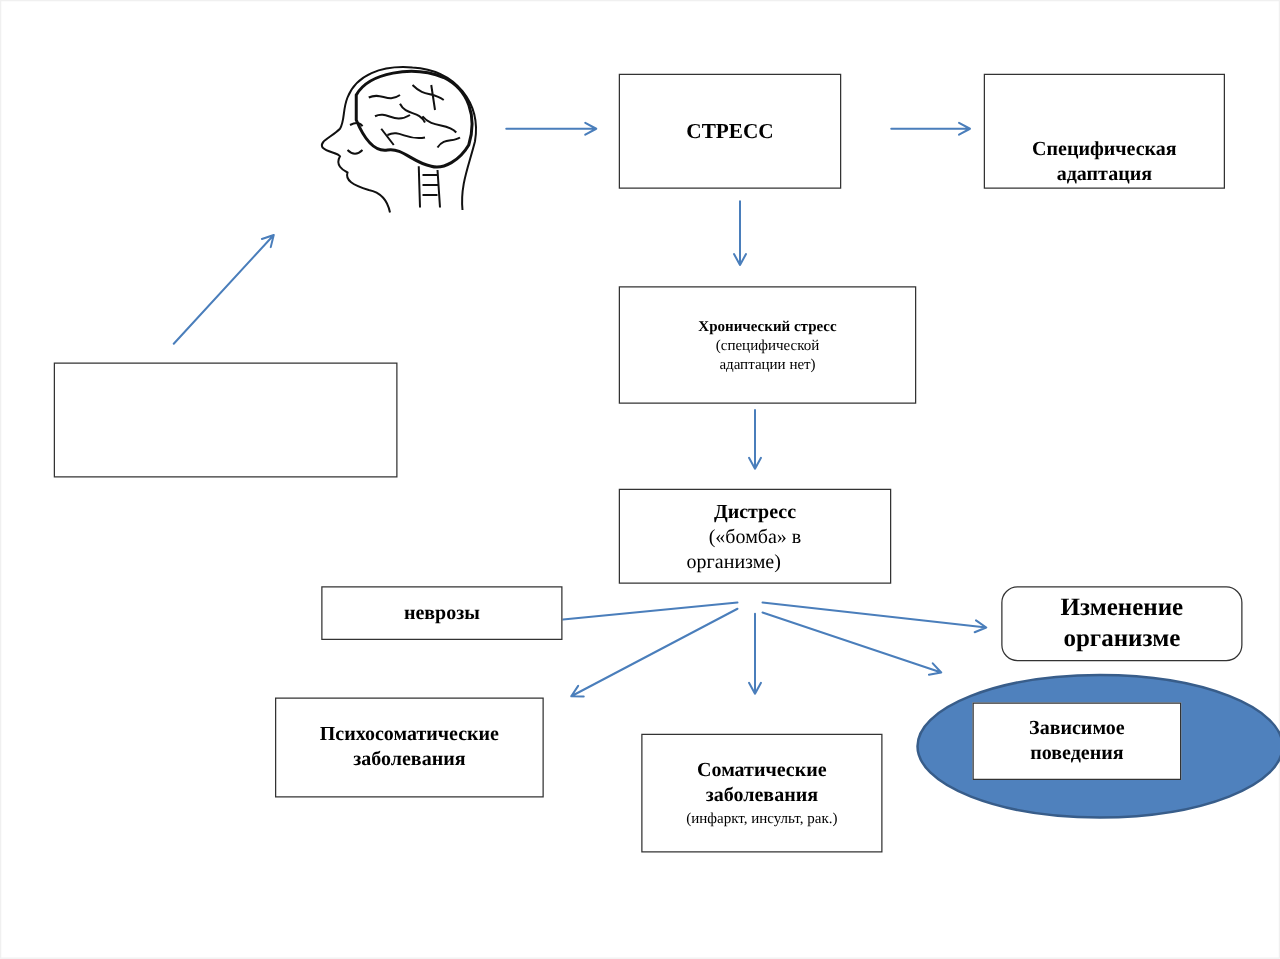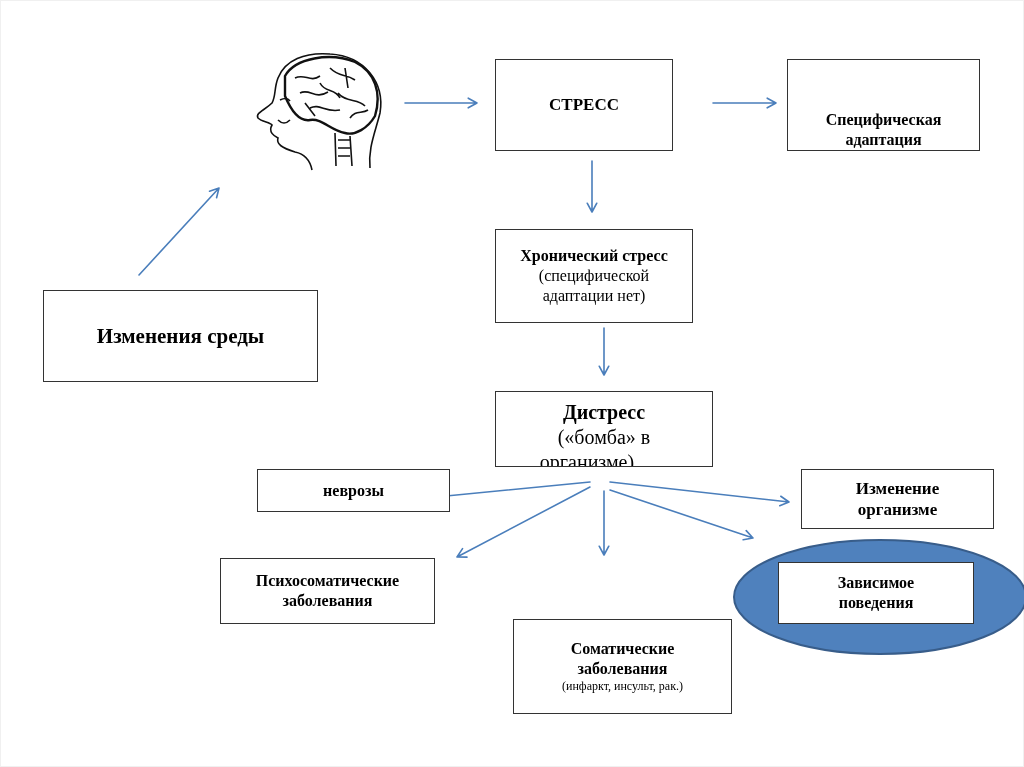--- a/index.html
+++ b/index.html
@@ -43,60 +43,59 @@
     <path d="M120 120 C118 100,125 85,130 65 C135 35,115 8,80 6 C55 4,35 12,28 30 C24 40,26 48,22 55 C15 62,5 65,8 70 C12 74,20 74,22 77 C18 84,24 88,28 90 C26 96,32 100,45 104 C55 106,60 112,62 122"></path>
     <path d="M35 28 C45 10,80 4,105 14 C125 24,132 45,125 68 C118 80,105 88,95 85 C80 82,72 70,60 72 C48 74,40 60,35 48 Z" stroke-width="2.4"></path>
     <path d="M45 30 C55 25,60 35,70 28 M50 45 C60 40,65 52,78 44 M80 20 C90 30,95 25,105 32 M88 45 C96 55,108 50,115 58 M60 60 C70 55,75 65,90 62 M100 70 C105 62,112 66,118 62 M70 35 C75 45,85 40,90 50 M95 20 L98 40 M55 55 L65 68"></path>
     <path d="M85 85 L86 118 M100 88 L102 118 M88 92 L100 92 M88 100 L100 100 M88 108 L100 108"></path>
     <path d="M30 52 C34 50,38 50,40 53"></path>
     <path d="M28 72 C32 76,36 76,40 72"></path>
   </g>
 </svg>
 
 <div class="box" style="left:43px;top:290px;width:275px;height:92px;font-size:21px;">
-  <div class="b">Изменения среды</div>
 </div>
 
 <div class="box" style="left:495px;top:59px;width:178px;height:92px;font-size:17px;">
   <div class="b">СТРЕСС</div>
 </div>
 
 <div class="box" style="left:787px;top:59px;width:193px;height:92px;font-size:16px;justify-content:flex-end;">
   <div class="b">Специфическая</div>
   <div class="b">адаптация</div>
 </div>
 
-<div class="box" style="left:495px;top:229px;width:198px;height:94px;font-size:16px;">
+<div class="box" style="left:495px;top:229px;width:238px;height:94px;font-size:12px;">
   <div class="b">Хронический стресс</div>
   <div>(специфической</div>
   <div>адаптации нет)</div>
 </div>
 
-<div class="box" style="left:495px;top:391px;width:218px;height:76px;font-size:20px;justify-content:flex-start;padding-top:8px;overflow:hidden;">
+<div class="box" style="left:495px;top:391px;width:218px;height:76px;font-size:16px;justify-content:flex-start;padding-top:8px;overflow:hidden;">
   <div class="b">Дистресс</div>
   <div>(«бомба» в</div>
   <div style="margin-right:34px;">организме)</div>
 </div>
 
 <div class="box" style="left:235px;top:469px;width:193px;height:43px;font-size:16px;margin-left:22px;">
   <div class="b">неврозы</div>
 </div>
 
-<div class="box" style="left:220px;top:558px;width:215px;height:66px;font-size:16px;">
+<div class="box" style="left:220px;top:558px;width:215px;height:80px;font-size:16px;">
   <div class="b">Психосоматические</div>
   <div class="b">заболевания</div>
 </div>
 
-<div class="box" style="left:513px;top:587px;width:219px;height:95px;font-size:16px;margin-top:32px;">
+<div class="box" style="left:513px;top:587px;width:193px;height:95px;font-size:16px;">
   <div class="b">Соматические</div>
   <div class="b">заболевания</div>
   <div style="font-size:12px;">(инфаркт, инсульт, рак.)</div>
 </div>
 
-<div class="box" style="left:801px;top:469px;width:193px;height:60px;font-size:17px;">
+<div class="box" style="left:801px;top:469px;width:193px;height:60px;font-size:20px;border-radius:13px;">
   <div class="b">Изменение</div>
   <div class="b">организме</div>
 </div>
 
-<div class="box" style="left:778px;top:562px;width:196px;height:62px;font-size:16px;">
+<div class="box" style="left:778px;top:562px;width:167px;height:62px;font-size:16px;">
   <div class="b">Зависимое</div>
   <div class="b">поведения</div>
 </div>
 
 </body></html>

